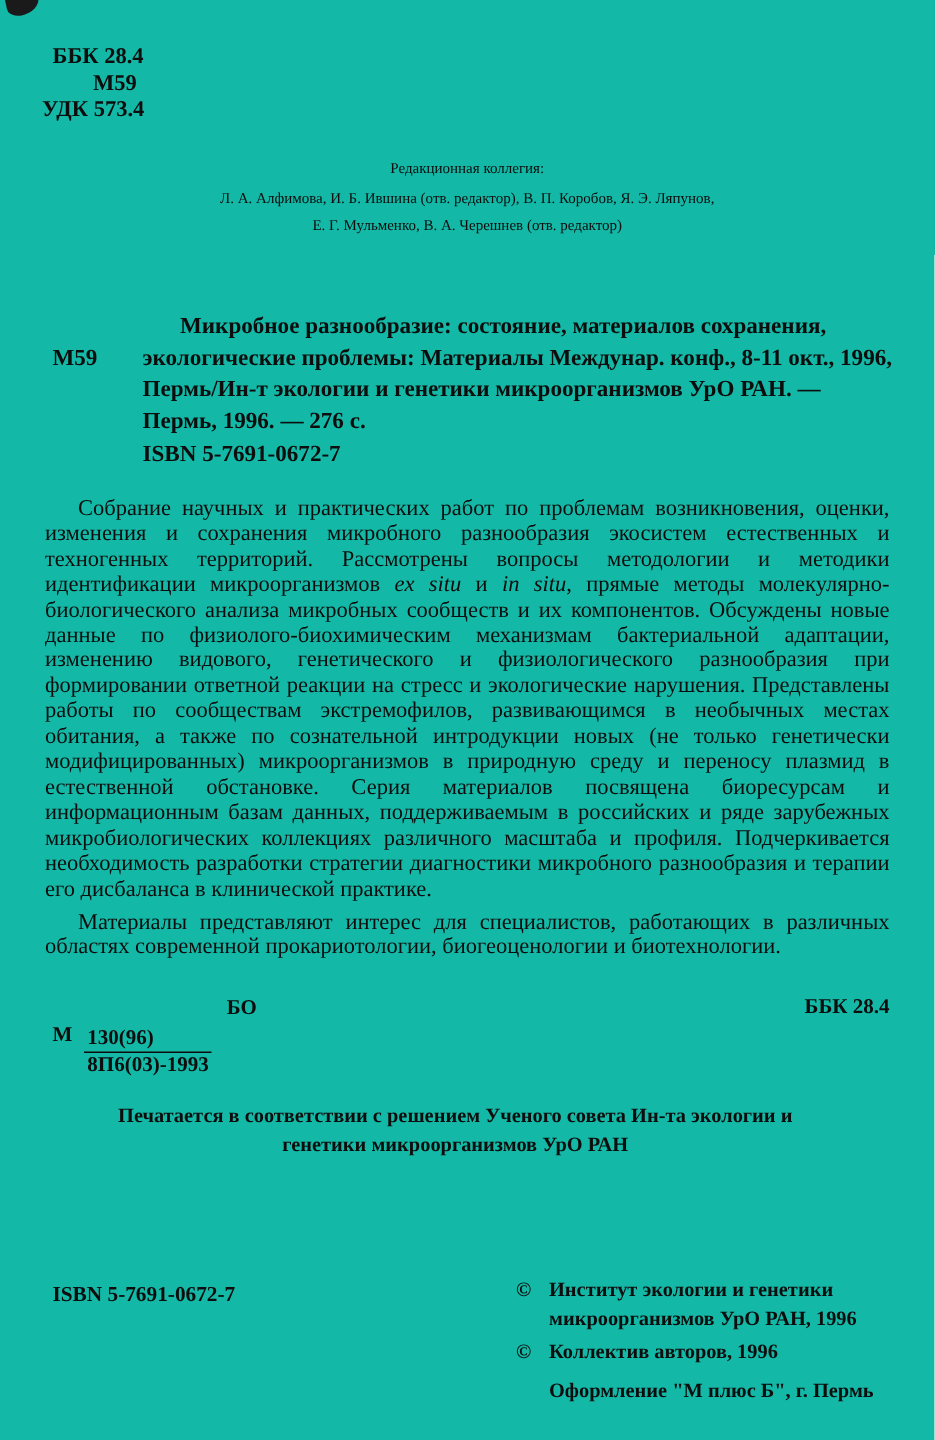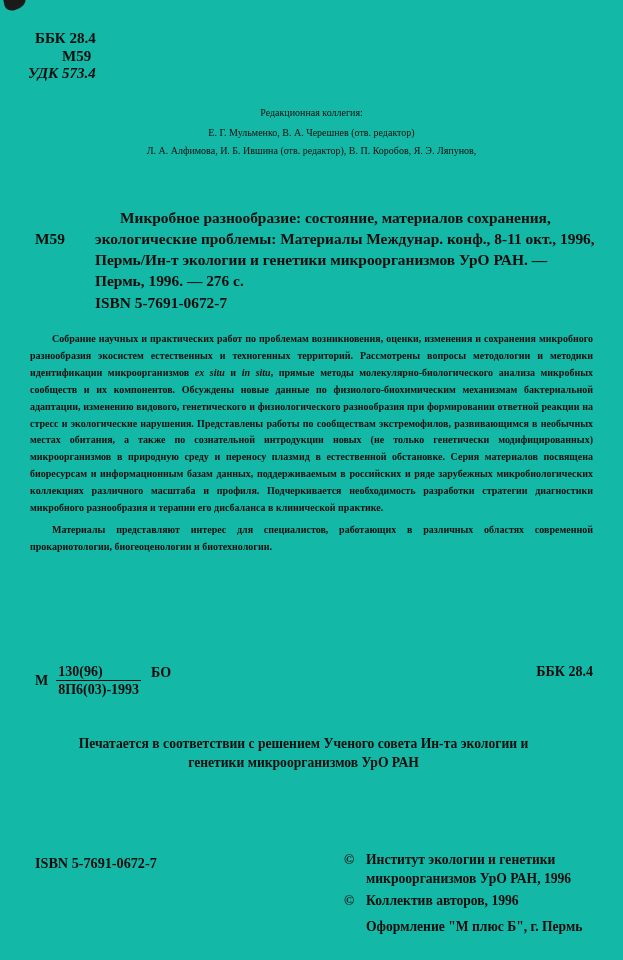--- a/index.html
+++ b/index.html
@@ -18,53 +18,53 @@
     border-radius:0 0 60% 40%;
     transform:rotate(-12deg);
   }
   .top-codes {
     position:absolute; top:30px; left:28px;
     font-size:15px; font-weight:700; line-height:17.5px;
     white-space:nowrap;
   }
   .top-codes .bbk { margin-left:7px; }
   .top-codes .m59 { margin-left:34px; }
-  .top-codes .udk { margin-left:0;font-style:italic; }
+  .top-codes .udk { margin-left:0; }
 
   .editorial {
     position:absolute; top:104px; left:0; right:0;
     text-align:center;
     font-size:10px; line-height:18.5px; font-weight:500;
   }
   .editorial .ed-heading { margin-bottom:1px; }
 
   .bib {
     position:absolute; top:207px; left:35px; right:28px;
     font-size:15.4px; font-weight:700; line-height:21px;
   }
   .bib .bib-code { position:absolute; left:0; top:21px; }
   .bib .bib-text { margin:0; padding-left:60px; text-indent:25px; }
   .bib .bib-isbn { padding-left:60px; margin-top:1px; }
 
   .annotation {
     position:absolute; top:331px; left:30px; width:563px;
-    font-size:10px; font-weight:700; line-height:16.9px;
+    font-size:15px; font-weight:400; line-height:16.9px;
     text-align:justify;
   }
   .annotation p { margin:0; text-indent:22px; }
   .annotation p + p { margin-top:5px; }
 
   .catalog {
     position:absolute; top:664px; left:35px; right:30px;
     font-size:14px; font-weight:700;
     display:flex; align-items:center;
   }
   .catalog .cat-m { margin-right:8px; }
   .frac { display:inline-block; text-align:left; line-height:15px; }
-  .frac .frac-top { display:block; border-bottom:1.6px solid #0d0d0d; padding:0 2px 1px 2px; }
+  .frac .frac-top { display:block; border-bottom:1.6px solid #0d0d0d; padding:0 2px 1px 2px;margin-top:21px; }
   .frac .frac-bottom { display:block; padding:1px 2px 0 2px; }
   .catalog .cat-bo { margin-left:10px; align-self:flex-start; margin-top:1px; }
   .catalog .cat-bbk { margin-left:auto; align-self:flex-start; }
 
   .approval {
     position:absolute; top:734px; left:0; right:16px;
     text-align:center;
     font-size:13.6px; font-weight:600; line-height:19px;
   }
   .approval .approval-text { max-width:470px; margin:0 auto; }
@@ -92,22 +92,22 @@
   <div class="scan-artifact"></div>
 
   <div class="top-codes">
     <div class="bbk">ББК 28.4</div>
     <div class="m59">М59</div>
     <div class="udk">УДК 573.4</div>
   </div>
 
   <div class="editorial">
     <div class="ed-heading">Редакционная коллегия:</div>
+    <div>Л. А. Алфимова, И. Б. Ившина (отв. редактор), В. П. Коробов, Я. Э. Ляпунов,</div>
     <div>Е. Г. Мульменко, В. А. Черешнев (отв. редактор)</div>
-    <div>Л. А. Алфимова, И. Б. Ившина (отв. редактор), В. П. Коробов, Я. Э. Ляпунов,</div>
   </div>
 
   <div class="bib">
     <span class="bib-code">М59</span>
     <p class="bib-text"><span>Микробное разнообразие: состояние, материалов сохранения, экологические проблемы:</span><span> Материалы Междунар. конф., 8-11 окт., 1996, Пермь/Ин-т экологии и генетики микроорганизмов УрО РАН. — Пермь, 1996. — 276 с.</span></p>
     <div class="bib-isbn">ISBN 5-7691-0672-7</div>
   </div>
 
   <div class="annotation">
     <p><span>Собрание научных и практических работ по проблемам возникновения, оценки, изменения и сохранения микробного разнообразия экосистем естественных и техногенных территорий. Рассмотрены вопросы методологии и методики идентификации микроорганизмов </span><i>ex situ</i><span> и </span><i>in situ</i><span>, прямые методы молекулярно-биологического анализа микробных сообществ и их компонентов. Обсуждены новые данные по физиолого-биохимическим механизмам бактериальной адаптации, изменению видового, генетического и физиологического разнообразия при формировании ответной реакции на стресс и экологические нарушения. Представлены работы по сообществам экстремофилов, развивающимся в необычных местах обитания, а также по сознательной интродукции новых (не только генетически модифицированных) микроорганизмов в природную среду и переносу плазмид в естественной обстановке. Серия материалов посвящена биоресурсам и информационным базам данных, поддерживаемым в российских и ряде зарубежных микробиологических коллекциях различного масштаба и профиля. Подчеркивается необходимость разработки стратегии диагностики микробного разнообразия и терапии его дисбаланса в клинической практике.</span></p>

